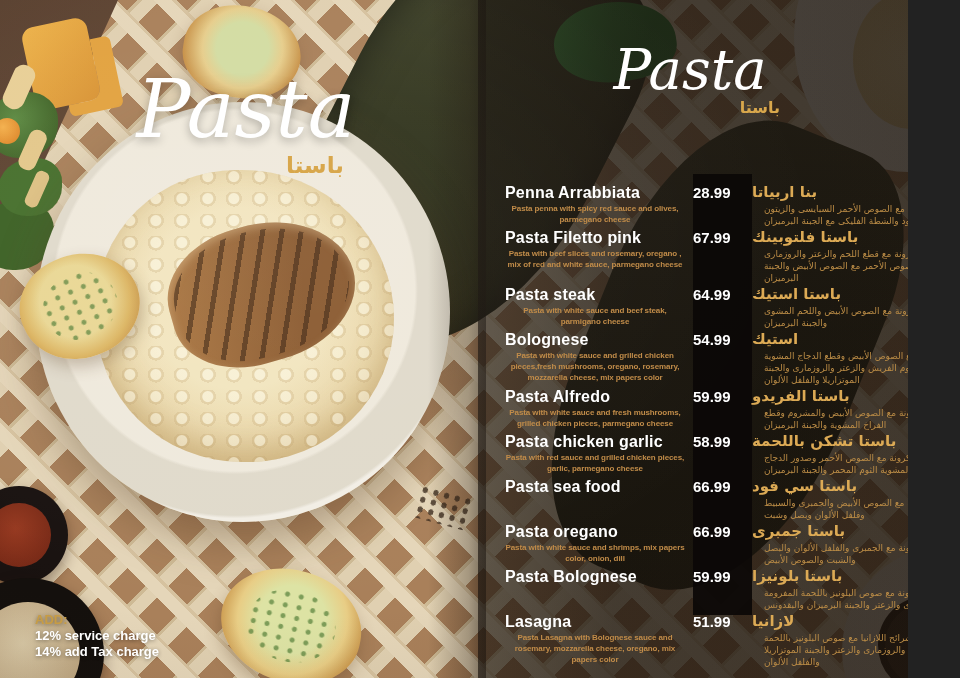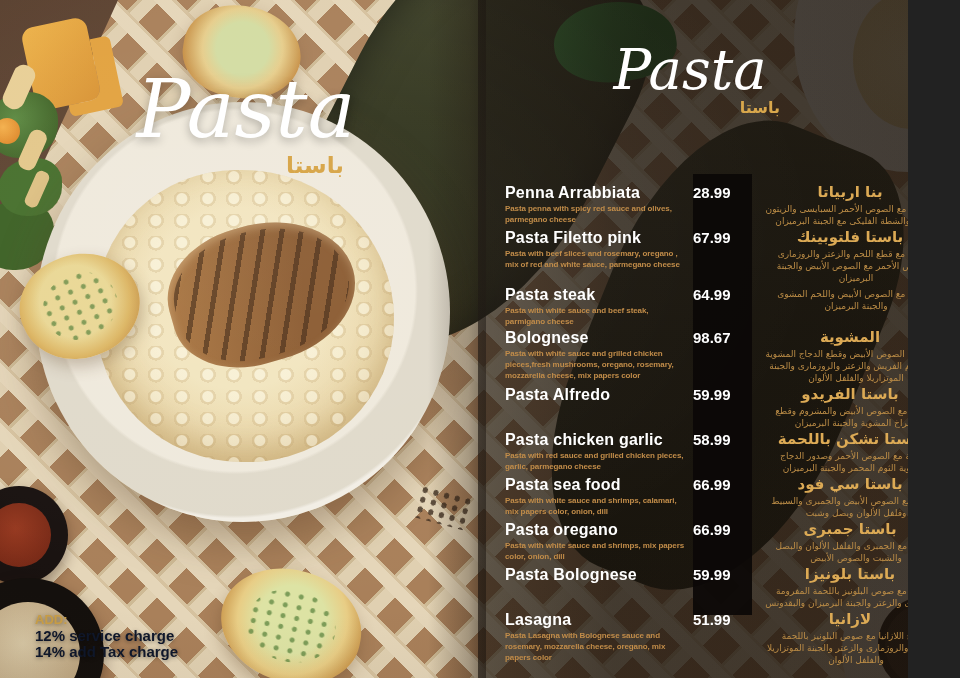--- a/index.html
+++ b/index.html
@@ -107,31 +107,31 @@
     font-size:56px;line-height:1;}
   .title-right .ar{display:block;margin-top:0;padding-right:8px;text-align:right;direction:rtl;
     font-family:"DejaVu Sans",sans-serif;font-size:16px;font-weight:700;color:#d8a74c;}
 
   
   .menu{position:absolute;left:480px;top:184px;width:480px;padding:0 12px 0 25px;}
   .item{display:grid;grid-template-columns:188px 59px 1fr;align-items:start;margin-bottom:2px;}
   .en{padding-right:8px;}
   .name{font-size:16px;line-height:17px;font-weight:800;color:#ffffff;letter-spacing:.2px;}
   .desc{margin-top:2px;max-width:185px;font-size:8px;line-height:11px;font-weight:700;
-    letter-spacing:-.1px;color:#c18c49;}
+    letter-spacing:-.1px;color:#c18c49;text-align:center;}
   .price{font-size:15px;line-height:17px;font-weight:800;color:#ffffff;text-align:left;}
-  .ar-col{text-align:center;direction:rtl;font-family:"DejaVu Sans",sans-serif;}
+  .ar-col{text-align:left;direction:rtl;font-family:"DejaVu Sans",sans-serif;}
   .name-ar{font-size:15px;line-height:17px;font-weight:700;color:#dcaa55;}
   .desc-ar{margin-top:2px;font-size:9px;line-height:12px;font-weight:400;color:#bb8c46;margin-left:12px;}
 
   
   .footer-note{position:absolute;left:35px;top:612px;color:#fff;
     text-shadow:0 1px 4px rgba(0,0,0,.45);}
   .footer-note .add{font-size:13px;line-height:16px;font-weight:800;color:#c79c44;}
-  .footer-note .line{font-size:15px;line-height:16px;font-weight:800;color:#0f172a;}
+  .footer-note .line{font-size:13px;line-height:16px;font-weight:800;color:#ffffff;}
 </style>
 </head>
 <body>
 
 <div id="canvas">
 
   <div class="lattice"></div>
   <div class="wood-board"></div>
   <div class="cheese"></div>
   <div class="greens"></div>
@@ -193,39 +193,41 @@
       </div>
     </div>
 
     <div class="item">
       <div class="en">
         <div class="name">Pasta steak</div>
         <div class="desc">Pasta with white sauce and beef steak, parmigano cheese</div>
       </div>
       <div class="price">64.99</div>
       <div class="ar-col">
+        <div class="name-ar">باستا استيك</div>
         <div class="desc-ar">مكرونة مع الصوص الأبيض واللحم المشوى والجبنة البرميزان</div>
       </div>
     </div>
 
     <div class="item">
       <div class="en">
         <div class="name">Bolognese</div>
         <div class="desc">Pasta with white sauce and grilled chicken pieces,fresh mushrooms, oregano, rosemary, mozzarella cheese, mix papers color</div>
       </div>
-      <div class="price">98.67</div>
-      <div class="ar-col">
-        <div class="name-ar">المشوية</div>
+      <div class="price">54.99</div>
+      <div class="ar-col">
+        <div class="name-ar">استيك</div>
         <div class="desc-ar">مكرونة مع الصوص الأبيض وقطع الدجاج المشوية والمشروم الفريش والزعتر والروزمارى والجبنة الموتزاريلا والفلفل الألوان</div>
       </div>
     </div>
 
     <div class="item">
       <div class="en">
         <div class="name">Pasta Alfredo</div>
+        <div class="desc">Pasta with white sauce and fresh mushrooms, grilled chicken pieces, parmegano cheese</div>
       </div>
       <div class="price">59.99</div>
       <div class="ar-col">
         <div class="name-ar">باستا الفريدو</div>
         <div class="desc-ar">مكرونة مع الصوص الأبيض والمشروم وقطع الفراخ المشوية والجبنة البرميزان</div>
       </div>
     </div>
 
     <div class="item">
       <div class="en">
@@ -235,21 +237,20 @@
       <div class="price">58.99</div>
       <div class="ar-col">
         <div class="name-ar">باستا تشكن باللحمة</div>
         <div class="desc-ar">مكرونة مع الصوص الأحمر وصدور الدجاج المشوية الثوم المحمر والجبنة البرميزان</div>
       </div>
     </div>
 
     <div class="item">
       <div class="en">
         <div class="name">Pasta sea food</div>
-        <div class="desc">Pasta with white sauce and shrimps, calamari, mix papers color, onion, dill</div>
       </div>
       <div class="price">66.99</div>
       <div class="ar-col">
         <div class="name-ar">باستا سي فود</div>
         <div class="desc-ar">مكرونة مع الصوص الأبيض والجمبرى والسبيط وفلفل الألوان وبصل وشبت</div>
       </div>
     </div>
 
     <div class="item">
       <div class="en">

